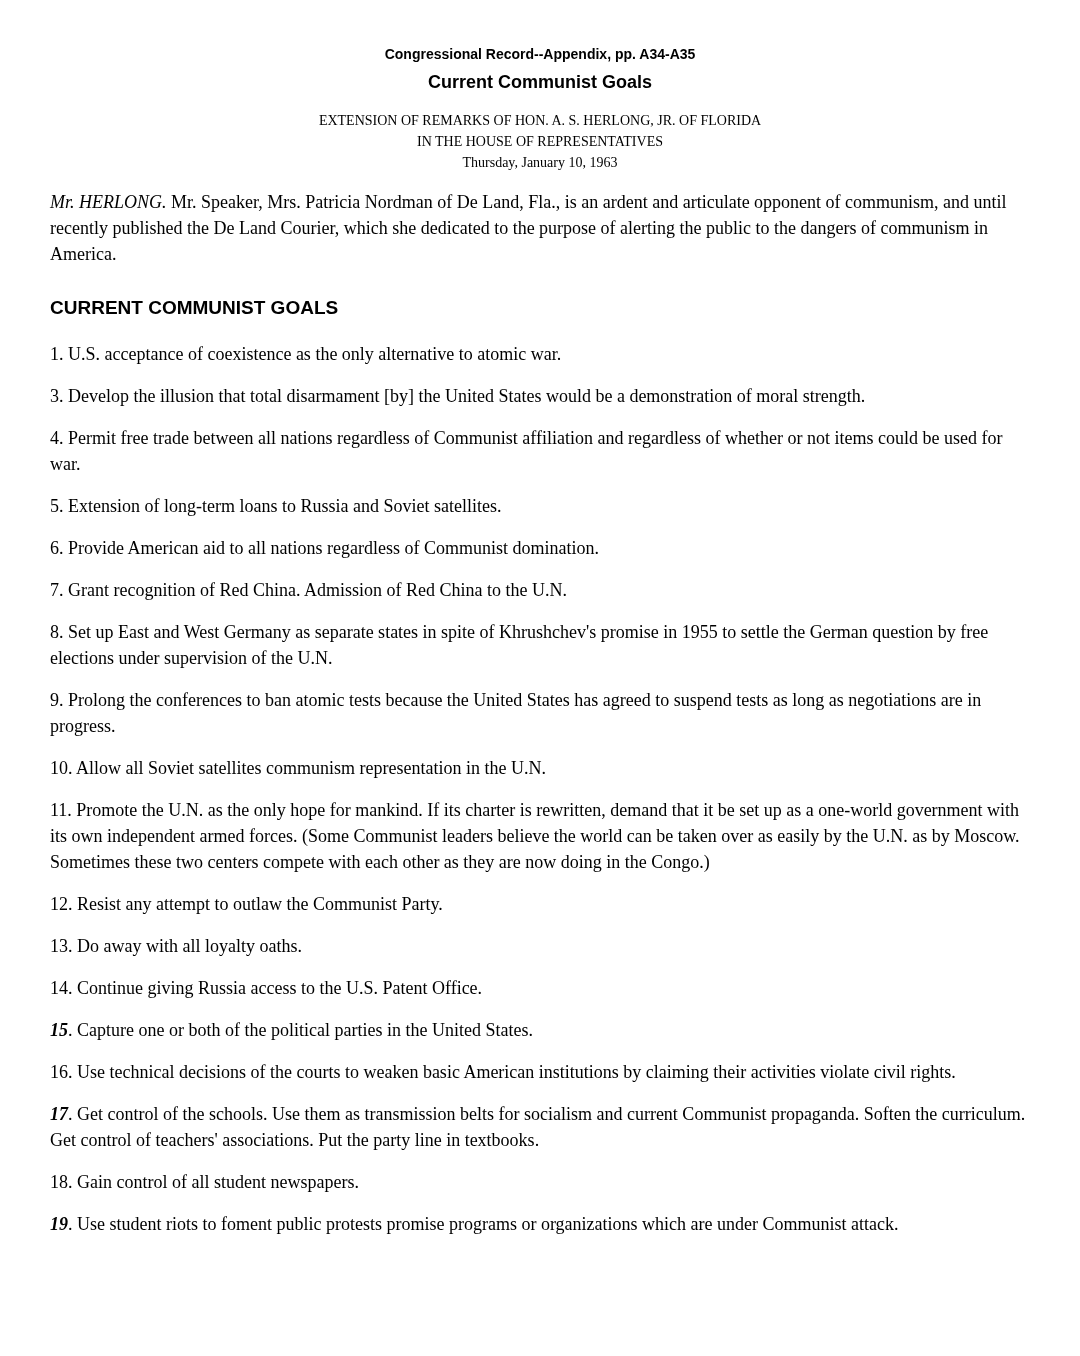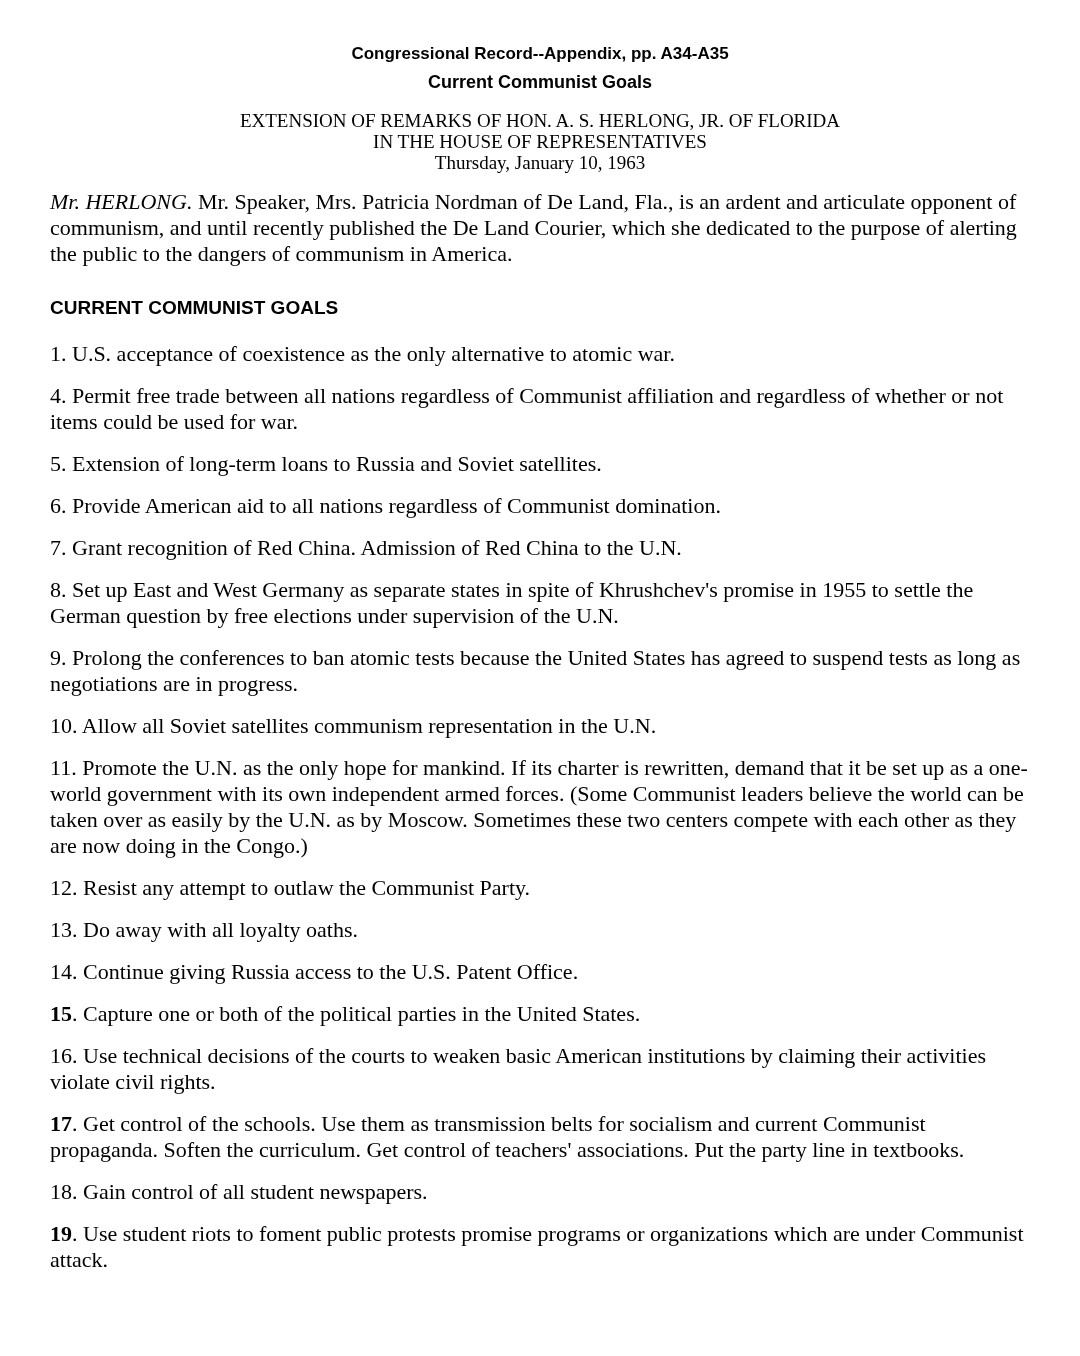--- a/index.html
+++ b/index.html
@@ -15,53 +15,54 @@
     padding: 42px 50px 40px 50px;
     background: #ffffff;
     font-family: "Liberation Serif", serif;
   }
   .doc-header {
     text-align: center;
   }
   .doc-title {
     font-family: "Liberation Sans", sans-serif;
     font-weight: bold;
-    font-size: 17px;
+    font-size: 14px;
     line-height: 24px;
     margin: 0 0 6px 0;
   }
   .doc-subtitle {
     font-family: "Liberation Sans", sans-serif;
     font-weight: bold;
     font-size: 18px;
     line-height: 21px;
     margin: 0 0 17px 0;
   }
   .doc-address {
-    font-size: 19px;
+    font-size: 14px;
     line-height: 21px;
     margin: 0 0 14px 0;
   }
   .body-text {
-    font-size: 22px;
+    font-size: 18px;
     line-height: 26px;
     margin: 16px 0;
   }
   .lead-italic {
     font-style: italic;
   }
   .section-heading {
     font-family: "Liberation Sans", sans-serif;
     font-weight: bold;
     font-size: 19px;
     line-height: 22px;
     margin: 30px 0 22px 0;
   }
   .goal-number.bold {
     font-weight: bold;
+    font-style: italic;
   }
 </style>
 </head>
 <body>
 
 <div class="page">
 
   <div class="doc-header">
     <div class="doc-title">Congressional Record--Appendix, pp. A34-A35</div>
     <div class="doc-subtitle">Current Communist Goals</div>
@@ -76,20 +77,21 @@
     <span class="lead-italic">Mr. HERLONG.</span><span> Mr. Speaker, Mrs. Patricia Nordman of De Land, Fla., is an ardent and articulate opponent of communism, and until recently published the De Land Courier, which she dedicated to the purpose of alerting the public to the dangers of communism in America.</span>
   </p>
 
 
   <div class="section-heading">CURRENT COMMUNIST GOALS</div>
 
   <div>
     <p class="body-text"><span class="goal-number">1</span><span>. </span><span>U.S. acceptance of coexistence as the only alternative to atomic war.</span></p>
 
 
+    <p class="body-text"><span class="goal-number">3</span><span>. </span><span>Develop the illusion that total disarmament [by] the United States would be a demonstration of moral strength.</span></p>
 
     <p class="body-text"><span class="goal-number">4</span><span>. </span><span>Permit free trade between all nations regardless of Communist affiliation and regardless of whether or not items could be used for war.</span></p>
 
     <p class="body-text"><span class="goal-number">5</span><span>. </span><span>Extension of long-term loans to Russia and Soviet satellites.</span></p>
 
     <p class="body-text"><span class="goal-number">6</span><span>. </span><span>Provide American aid to all nations regardless of Communist domination.</span></p>
 
     <p class="body-text"><span class="goal-number">7</span><span>. </span><span>Grant recognition of Red China. Admission of Red China to the U.N.</span></p>
 
     <p class="body-text"><span class="goal-number">8</span><span>. </span><span>Set up East and West Germany as separate states in spite of Khrushchev's promise in 1955 to settle the German question by free elections under supervision of the U.N.</span></p>

